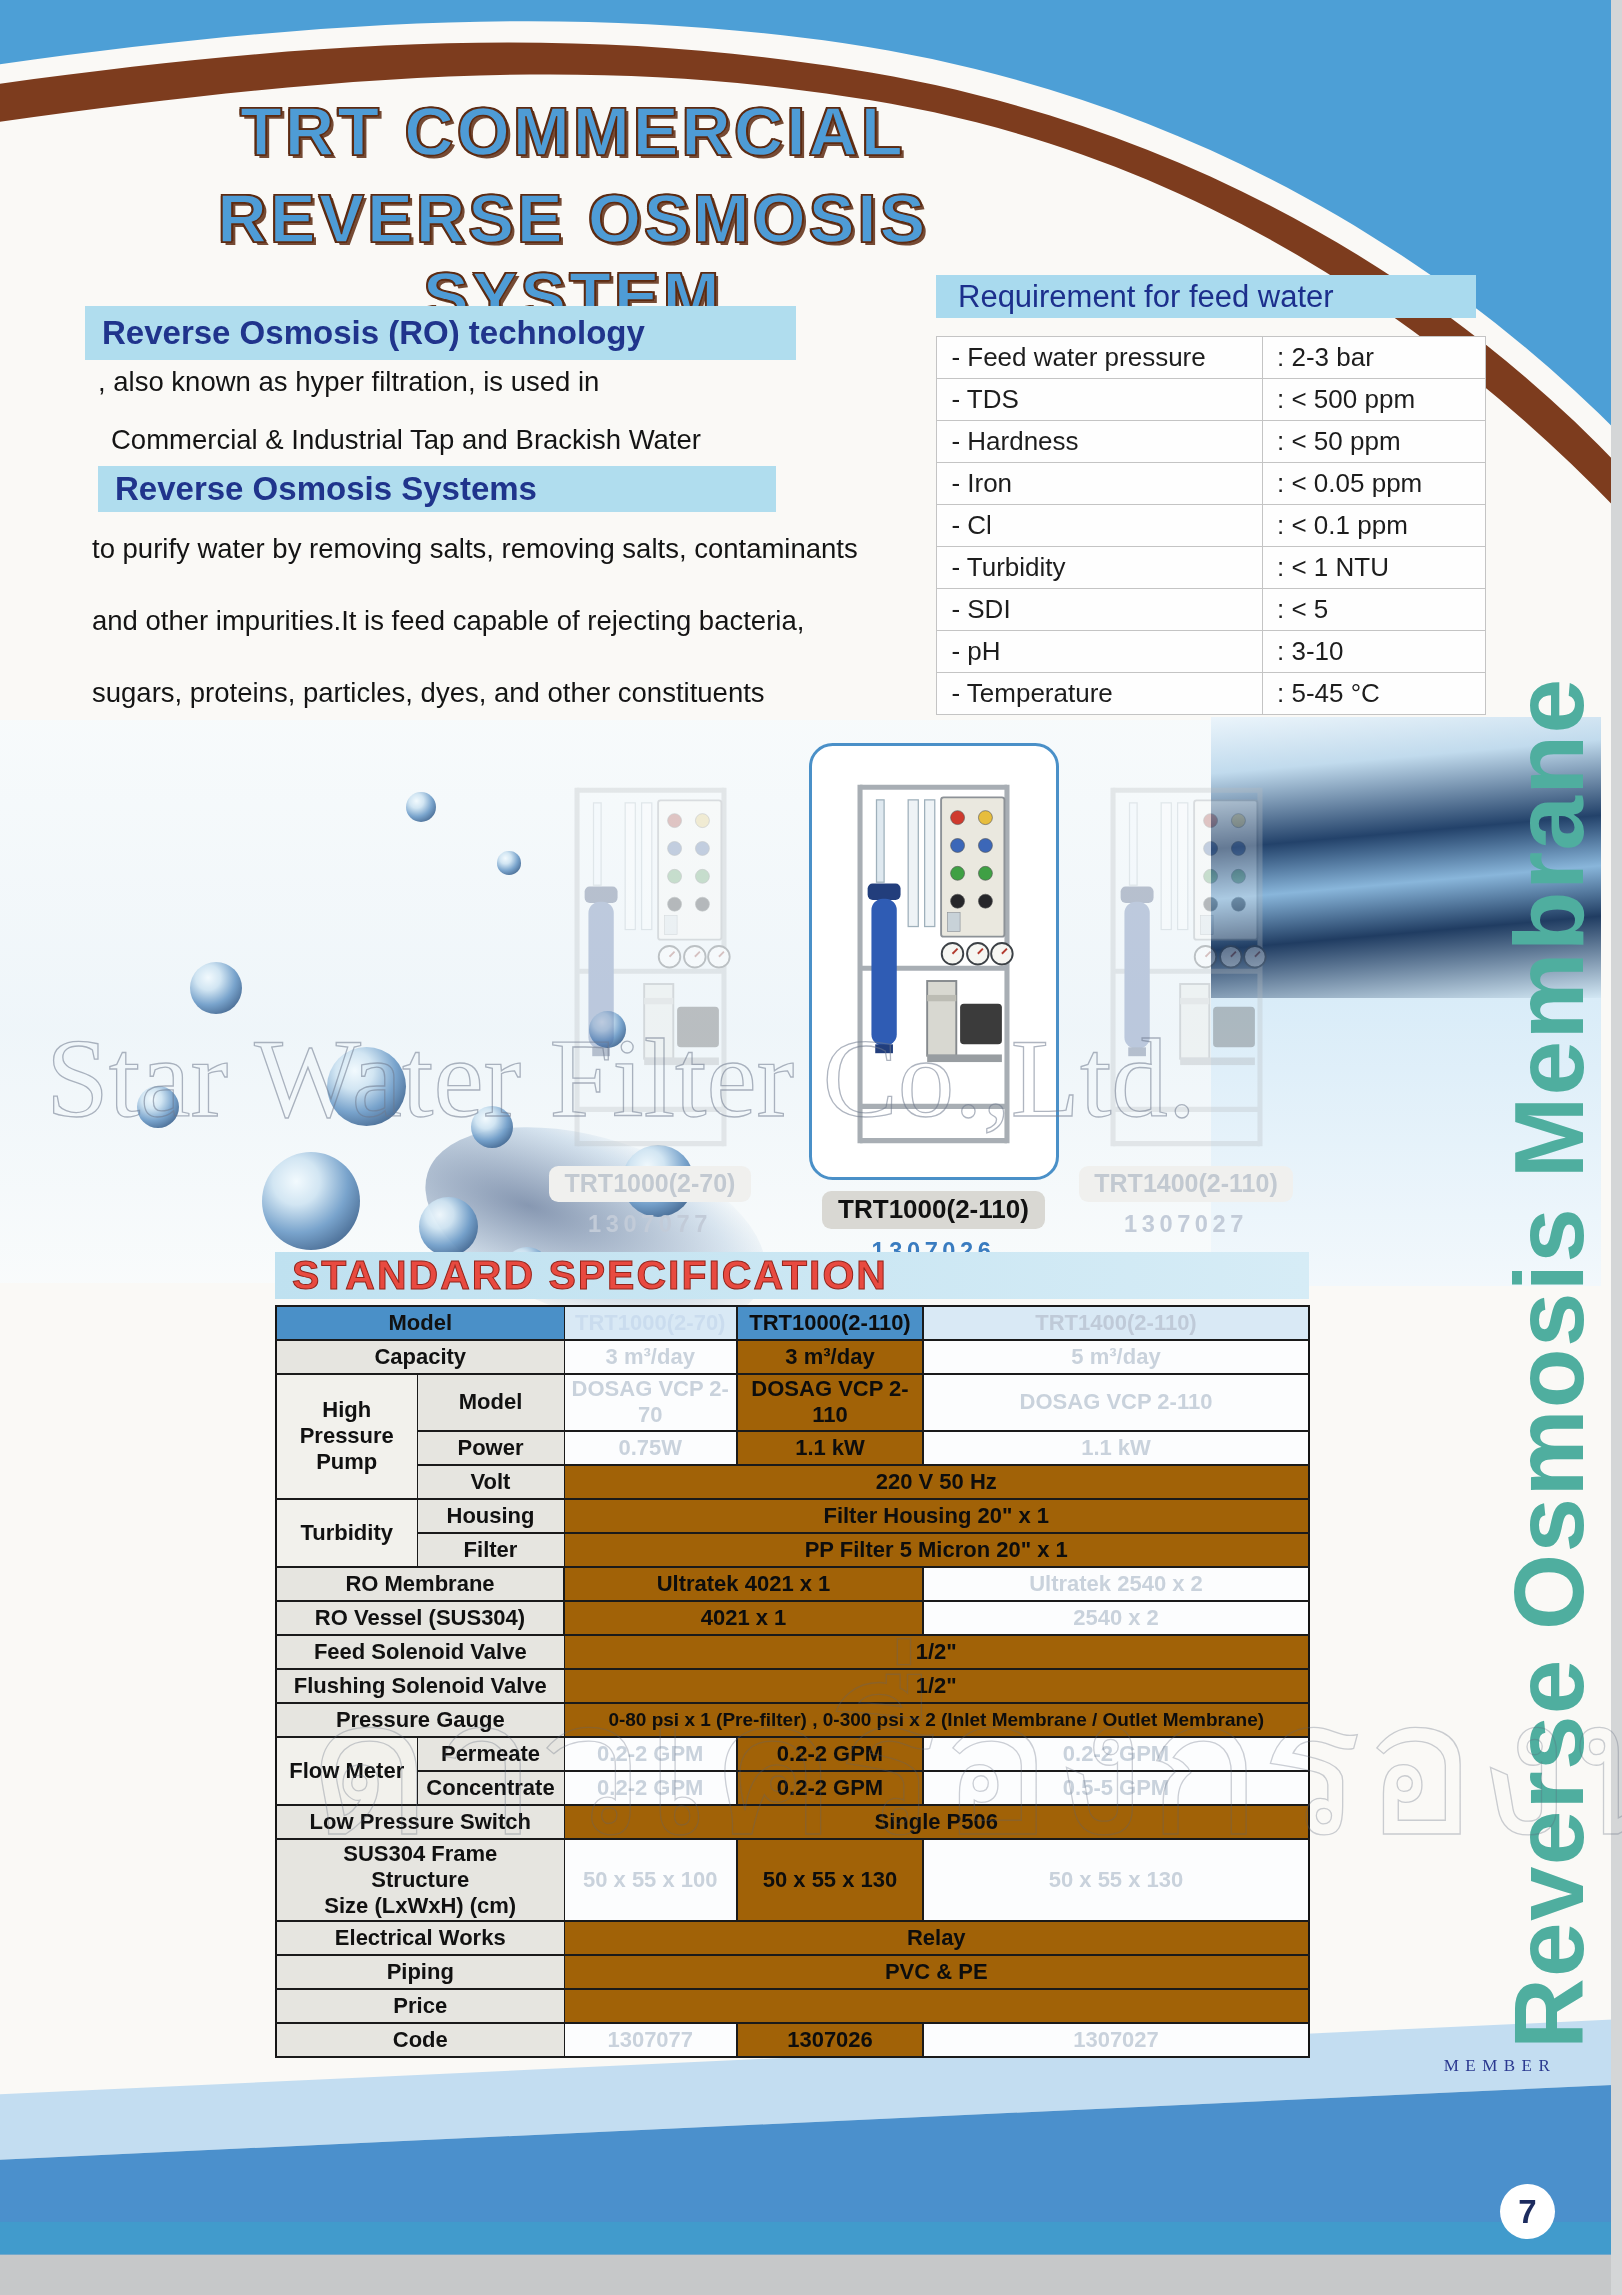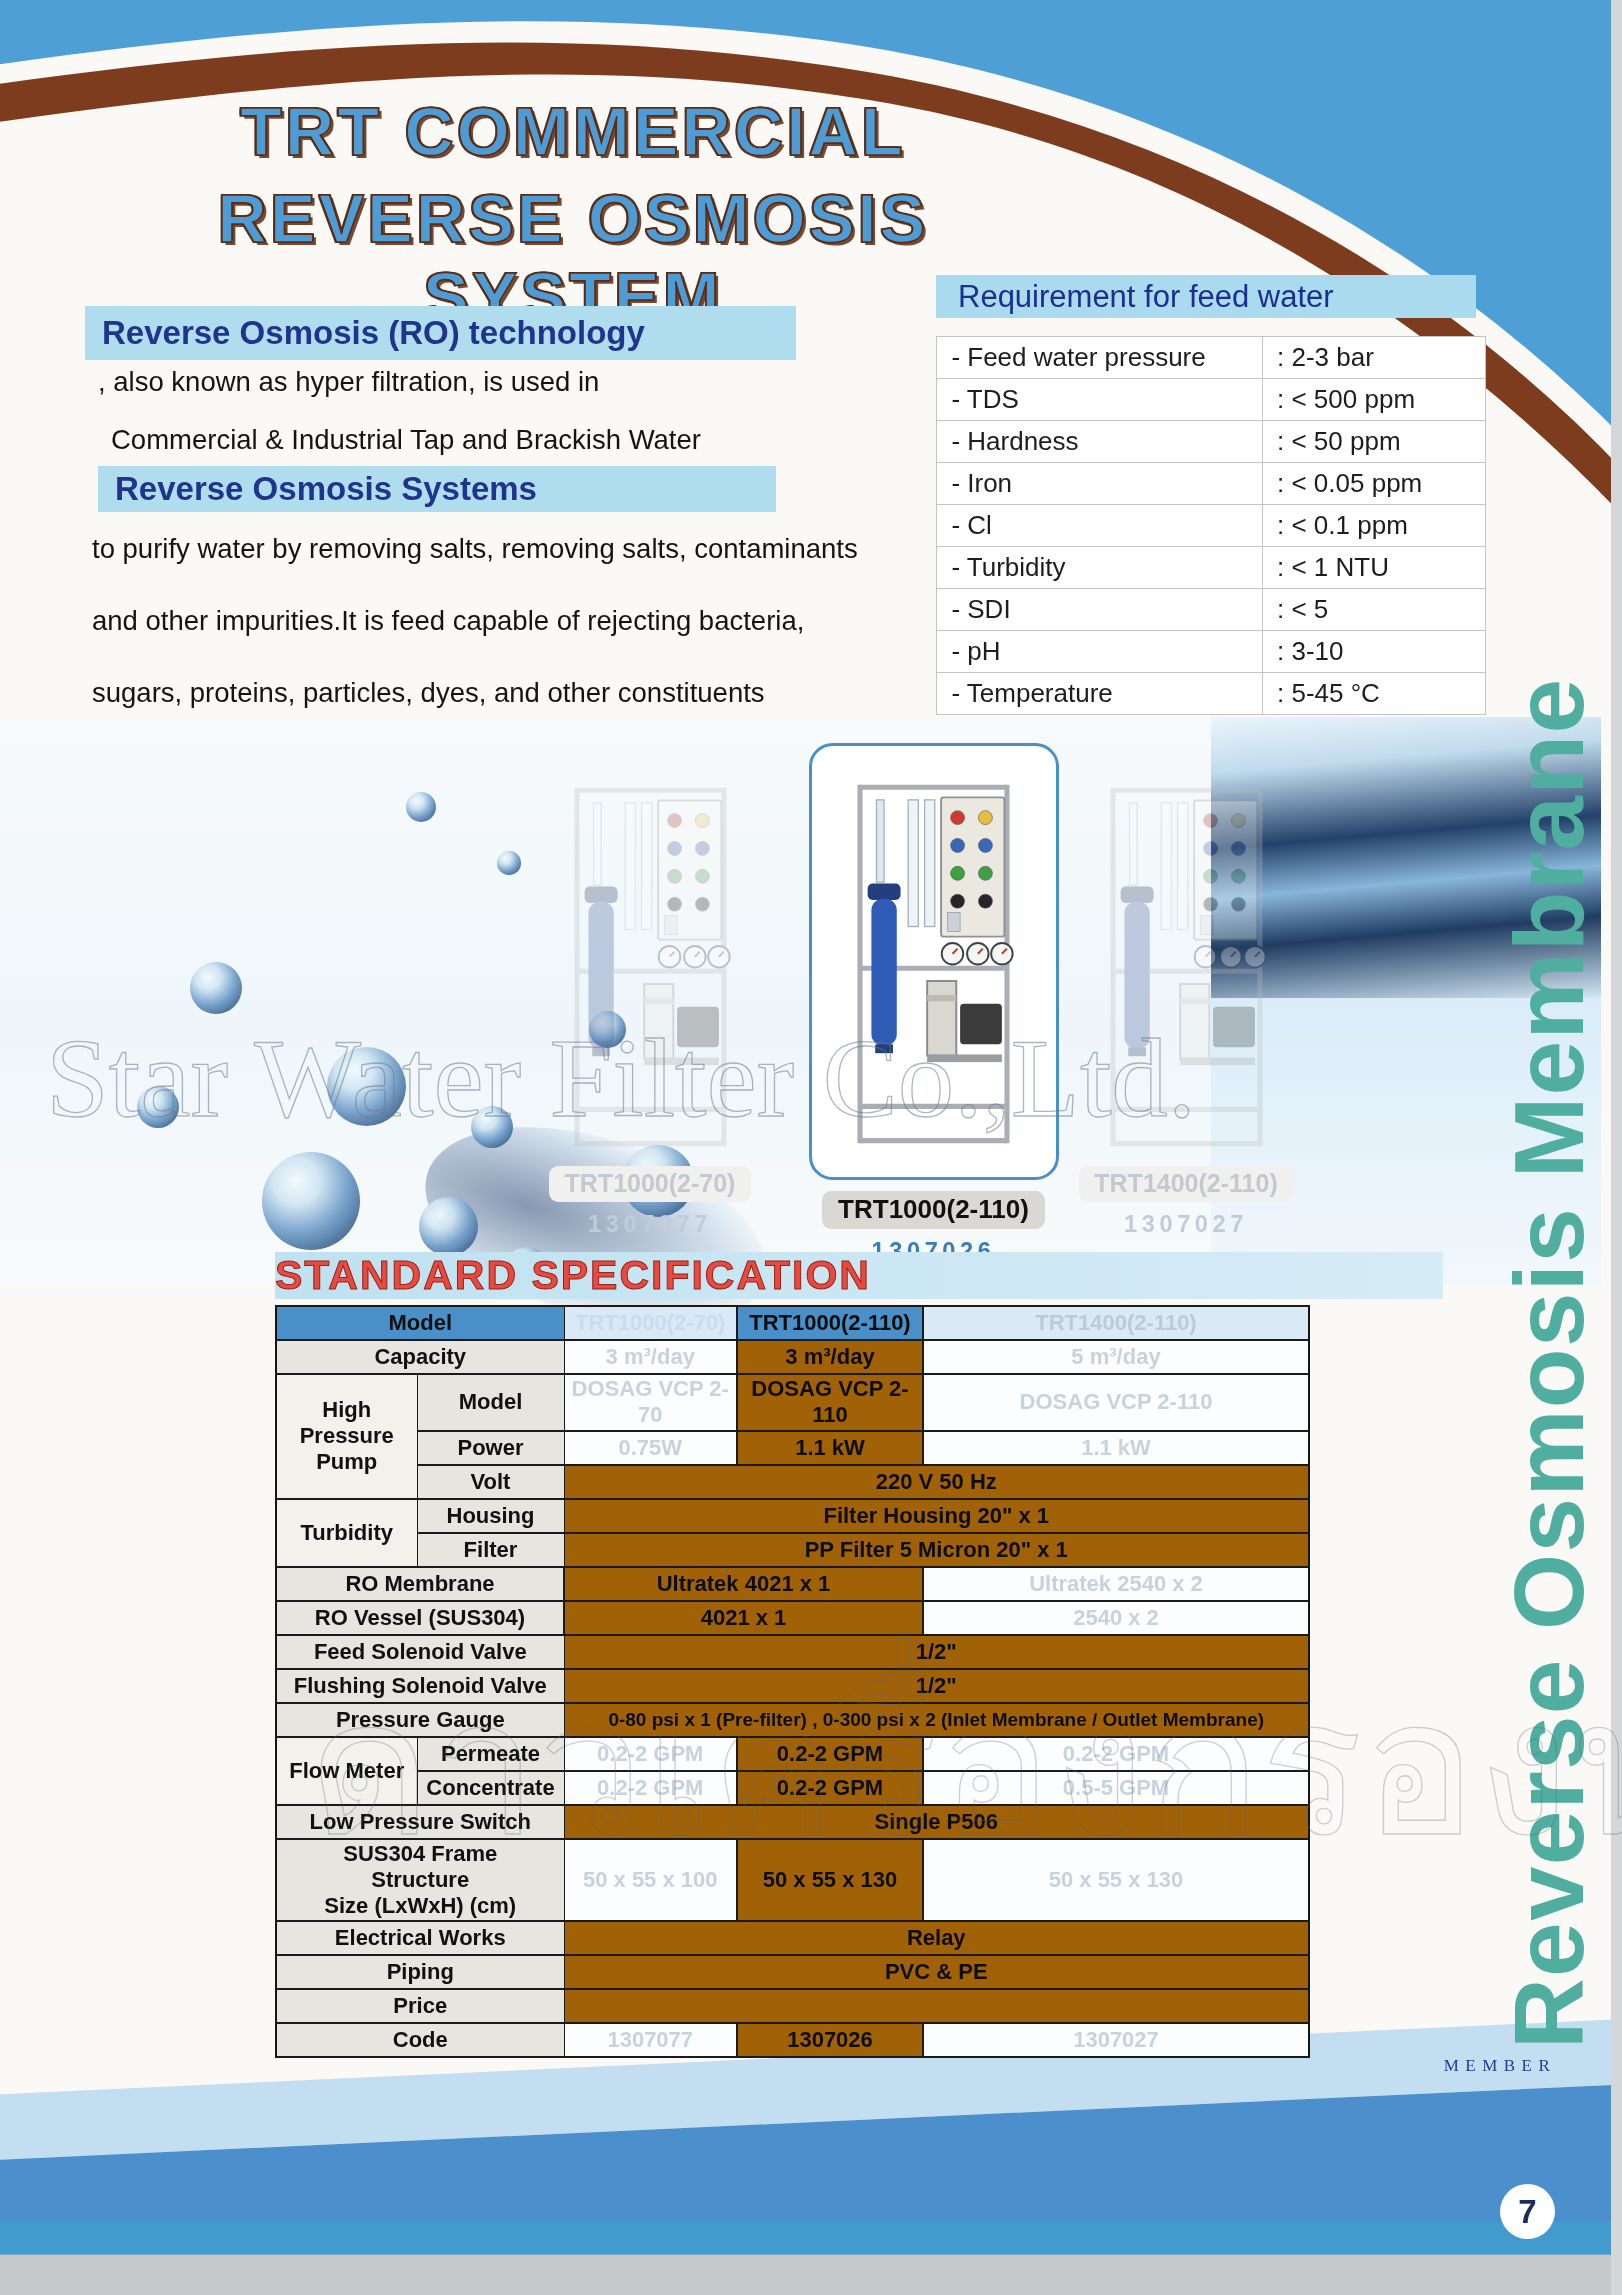--- a/index.html
+++ b/index.html
@@ -52,22 +52,22 @@
       background:#f0f0ee;color:#c2c9d1;white-space:nowrap;}
   .p-mid .p-label{background:#d9d8d3;color:#111;font-size:26px;}
   .p-code{margin-top:9.2px;font-size:23.6px;letter-spacing:4.6px;color:#c2cbd8;font-weight:700;}
   .p-mid .p-code{color:#3a7cc0;}
   
   .wm-en{left:46px;top:1013px;width:1544px;z-index:3;font-family:"Liberation Serif","DejaVu Serif",serif;
       font-size:113px;white-space:nowrap;color:transparent;-webkit-text-stroke:1.3px rgba(110,120,140,.55);}
   .wm-th{left:308px;top:1616px;width:1047px;z-index:3;font-size:190px;white-space:nowrap;
       color:transparent;-webkit-text-stroke:1.3px rgba(90,100,120,.30);}
   
-  .spec-banner{left:275px;top:1252px;width:1168px;height:47px;z-index:2;
-      background:linear-gradient(90deg,#bfe1f0,#d6ecf6);display:flex;align-items:flex-start;box-sizing:border-box;}
+  .spec-banner{left:275px;top:1252px;width:1034px;height:47px;z-index:2;
+      background:linear-gradient(90deg,#bfe1f0,#d6ecf6);display:flex;align-items:flex-start;padding-left:17px;box-sizing:border-box;}
   .spec-banner span{font-size:41px;font-weight:bold;letter-spacing:2px;color:#e84a40;
       -webkit-text-stroke:1px #93241b;}
   .spec-table{left:275px;top:1305px;width:1034px;z-index:2;position:absolute;border-collapse:collapse;
       table-layout:fixed;background:#a16207;border:2px solid #151515;}
   .spec-table td{border:1.3px solid #1a1a1a;border-top-width:2px;border-bottom-width:2px;
       height:34px;font-size:22px;text-align:center;vertical-align:middle;padding:1.3px 3.9px;box-sizing:border-box;}
   .spec-table td.grp,.spec-table td.lbl{font-weight:700;color:#111;background:#e6e5e0;white-space:pre-line;}
   .spec-table td.grp{background:#f2f1ec;}
   .spec-table td.hl{font-weight:700;color:#0d0d0d;border-left-width:2.6px;border-right-width:2.6px;}
   .spec-table td.fade1,.spec-table td.fade3{color:#c9d2dc;background:#fcfdfe;font-weight:600;}

